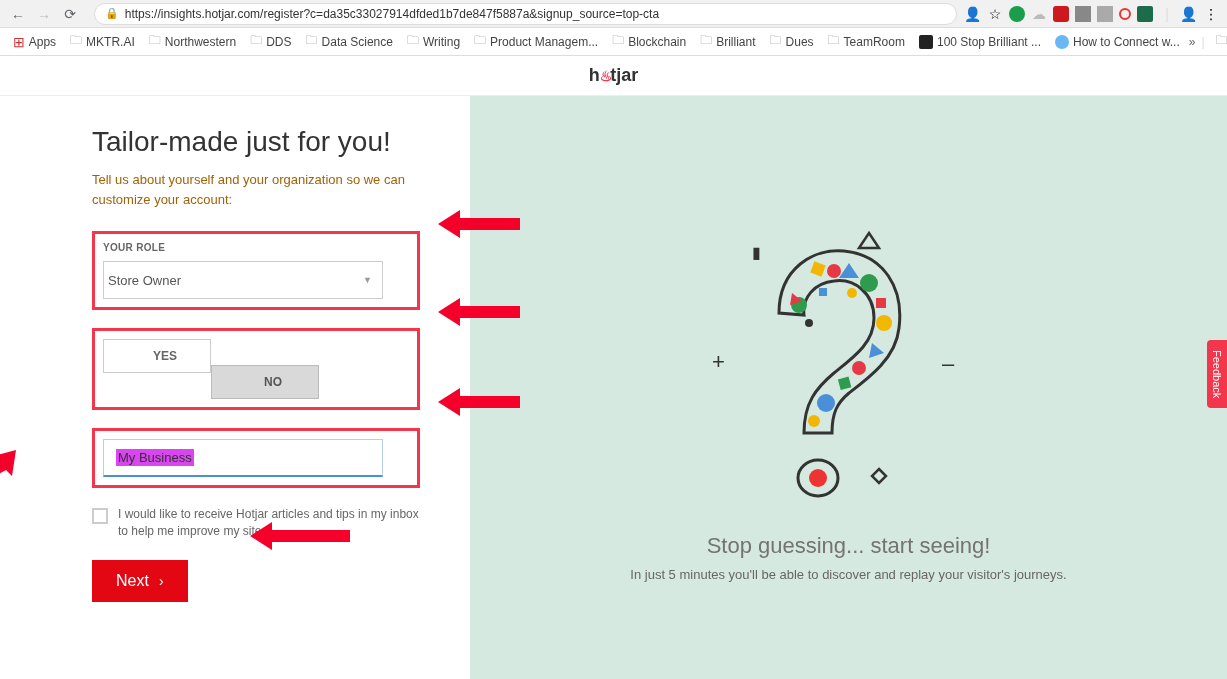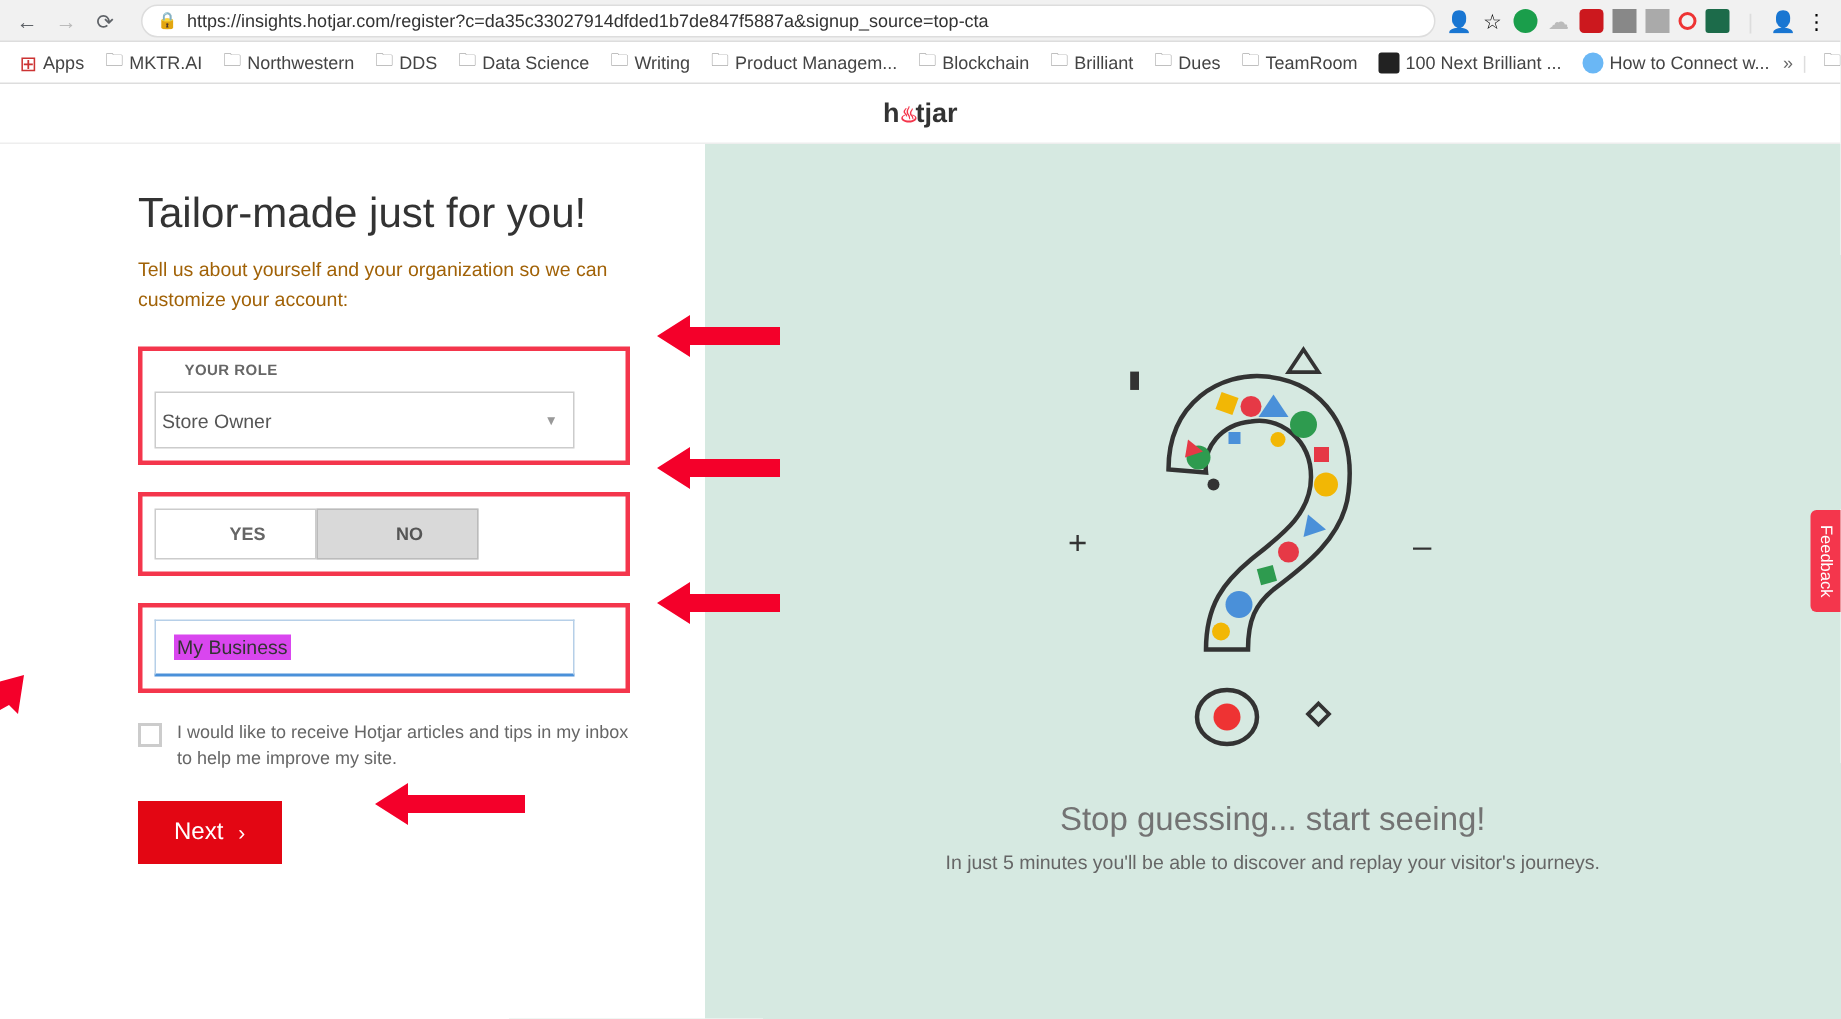--- a/index.html
+++ b/index.html
@@ -29,31 +29,31 @@
     
     .main-container { display: flex; height: calc(679px - 28px - 28px - 40px); }
     .left-panel { width: 470px; padding: 30px 50px 0 92px; background: #fff; position: relative; }
     .right-panel { flex: 1; background: #d6e9e1; display: flex; flex-direction: column; align-items: center; justify-content: center; padding: 20px; }
 
     .form-title { font-size: 28px; color: #333; font-weight: 400; margin-bottom: 12px; }
     .form-subtitle { font-size: 13px; color: #a16207; line-height: 1.5; margin-bottom: 22px; }
 
     .form-group { margin-bottom: 18px; padding: 8px; }
     .form-group.highlighted { border: 3px solid #f4364c; }
-    .form-label { font-size: 10px; color: #666; font-weight: 600; letter-spacing: 0.3px; text-transform: uppercase; display: block; margin-bottom: 8px; margin-left: 20px; }
+    .form-label { font-size: 10px; color: #666; font-weight: 600; letter-spacing: 0.3px; text-transform: uppercase; display: block; margin-bottom: 8px; }
     .form-label-hint { color: #aaa; font-weight: 400; text-transform: none; }
     .info-icon { display: inline-flex; width: 12px; height: 12px; background: #4a90d9; color: #fff; border-radius: 50%; align-items: center; justify-content: center; font-size: 9px; font-style: italic; font-weight: bold; margin-left: 4px; }
 
     .select-box { width: 280px; height: 38px; border: 1px solid #ccc; background: #fff; padding: 0 28px 0 4px; font-size: 13px; display: flex; align-items: center; color: #555; position: relative; cursor: pointer; }
     .select-arrow { position: absolute; right: 10px; top: 50%; transform: translateY(-50%); color: #999; font-size: 9px; }
 
     .toggle-group { display: flex; }
     .toggle-btn { width: 108px; height: 34px; display: flex; align-items: center; justify-content: center; font-size: 12px; font-weight: 600; border: 1px solid #ccc; cursor: pointer; padding-left: 16px; }
     .toggle-btn.inactive { background: #fff; color: #666; }
-    .toggle-btn.active { background: #d9d9d9; color: #555; border-color: #bbb; }
+    .toggle-btn.active { background: #d9d9d9; color: #555; border-color: #bbb; margin-top: 26px; }
 
     .text-input { width: 280px; height: 38px; border: 1px solid #b6cfe8; border-bottom: 2px solid #4a90d9; padding: 0 12px; font-size: 13px; }
     .input-text-selected { background: #d946ef; color: #333; padding: 1px 2px; }
 
     .checkbox-row { display: flex; align-items: flex-start; gap: 10px; margin-bottom: 20px; }
     .checkbox { width: 16px; height: 16px; border: 2px solid #ccc; flex-shrink: 0; margin-top: 2px; cursor: pointer; }
     .checkbox-label { font-size: 12px; color: #666; line-height: 1.4; }
 
     .next-btn { background: #e30613; color: #fff; border: none; padding: 12px 24px; font-size: 16px; display: flex; align-items: center; gap: 10px; cursor: pointer; }
     .next-chevron { font-size: 14px; }
@@ -137,21 +137,21 @@
   <div class="bookmark">
       <span class="bookmark-folder">🗀</span>
       <span>Dues</span>
     </div>
   <div class="bookmark">
       <span class="bookmark-folder">🗀</span>
       <span>TeamRoom</span>
     </div>
   <div class="bookmark">
       <span class="bookmark-icon-img" style="background:#222;"></span>
-      <span>100 Next Brilliant ...</span>
+      <span>100 Stop Brilliant ...</span>
     </div>
   <div class="bookmark">
       <span class="bookmark-icon-img" style="background:#6ab7f5;border-radius:50%;"></span>
       <span>How to Connect w...</span>
     </div>
   <div class="bookmarks-right">
     <span style="color:#666;">»</span>
     <span style="color:#ddd;">|</span>
     <div class="bookmark">
         <span class="bookmark-folder">🗀</span>

